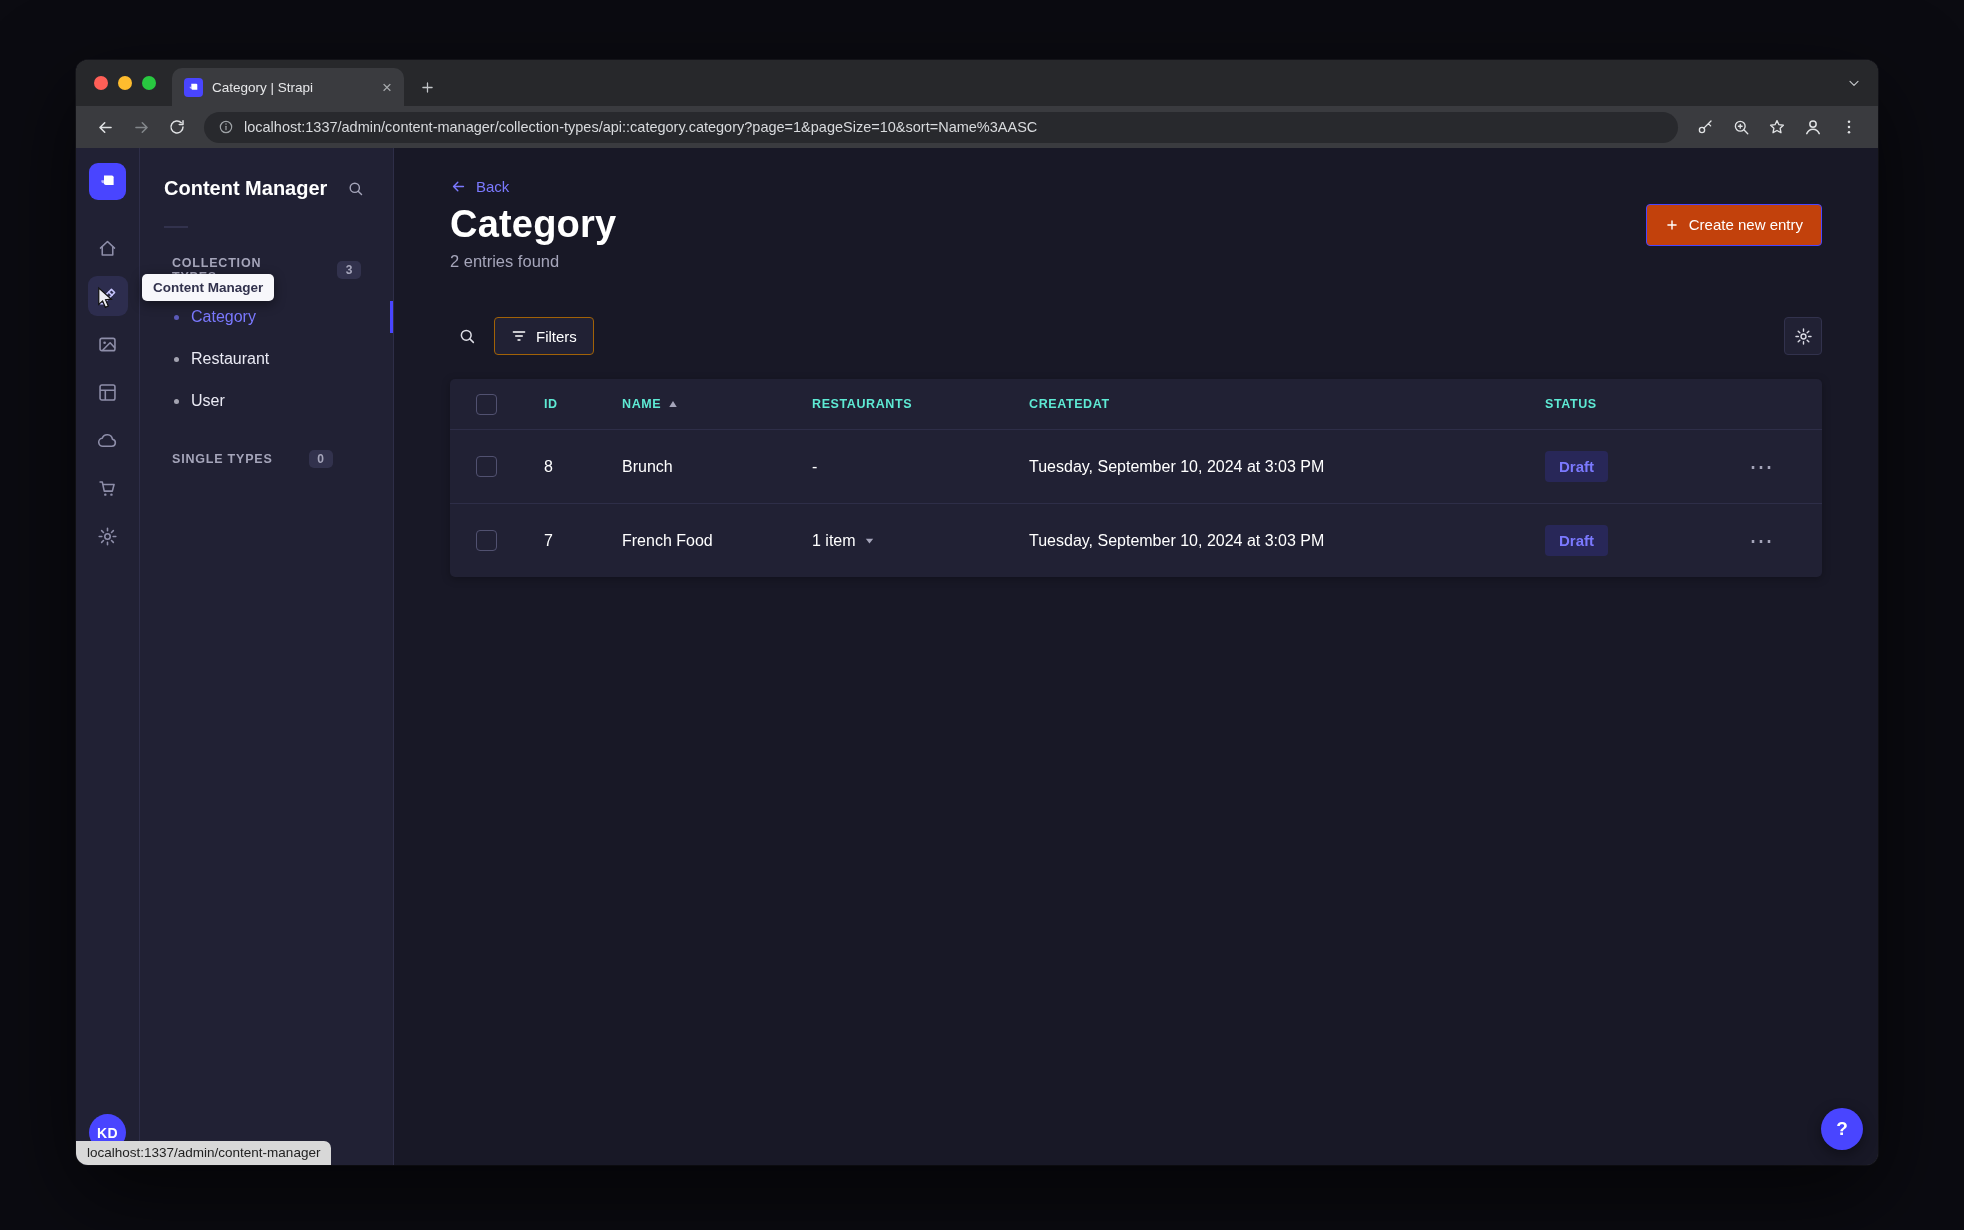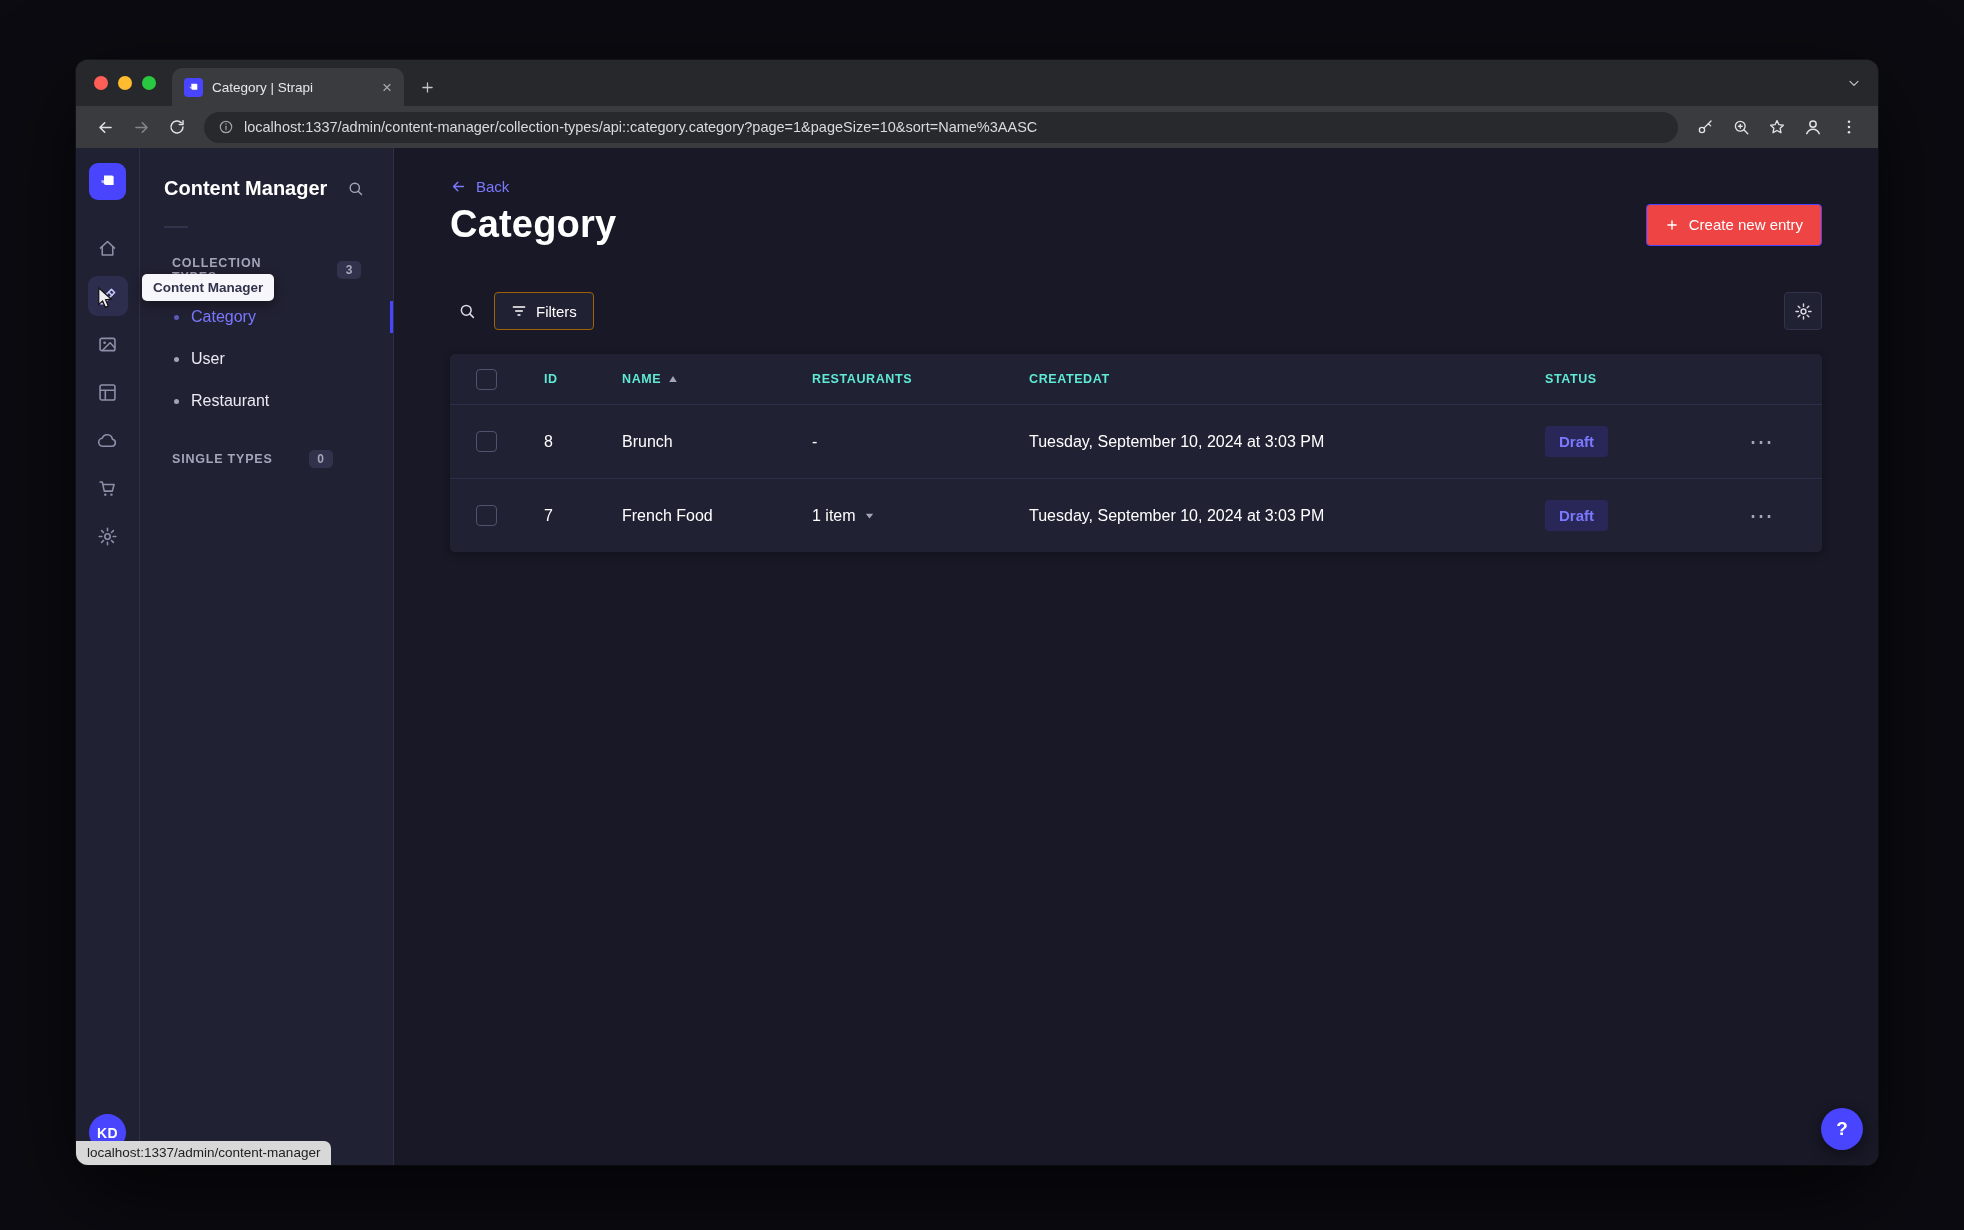--- a/index.html
+++ b/index.html
@@ -59,21 +59,21 @@
   .sb-badge { min-width:24px; text-align:center; background:#32324d; color:#a5a5ba; font-size:12px; font-weight:600; padding:2px 6px; border-radius:5px; }
   .sb-item { position:relative; display:flex; align-items:center; gap:12px; padding:12px 24px 12px 34px; font-size:16px; color:#eaeaf4; }
   .sb-dot { width:5px; height:5px; border-radius:50%; background:currentColor; opacity:.65; flex:none; }
   .sb-item.active { color:#7b79ff; }
   .sb-item.active::after { content:""; position:absolute; right:0; top:5px; bottom:5px; width:3px; background:#4945ff; }
 
   .main { flex:1; min-width:0; padding:30px 56px 0; display:flex; flex-direction:column; }
   .back-link { display:inline-flex; align-items:center; gap:9px; color:#7b79ff; font-size:15px; width:max-content; }
   .title-row { display:flex; align-items:center; justify-content:space-between; margin-top:8px; }
   .page-title { margin:0; font-size:38px; font-weight:700; color:#fff; letter-spacing:.2px; }
-  .btn-create { display:flex; align-items:center; gap:10px; background:#ef4444; border:1px solid #4945ff; color:#fff; font-size:15px; font-weight:500; padding:0 18px; height:42px; border-radius:4px; }
+  .btn-create { display:flex; align-items:center; gap:10px; background:#c2410c; border:1px solid #4945ff; color:#fff; font-size:15px; font-weight:500; padding:0 18px; height:42px; border-radius:4px; }
   .subtitle { margin-top:6px; font-size:16.5px; color:#a5a5ba; }
 
   .list-toolbar { display:flex; align-items:center; margin-top:46px; }
   .lt-search { width:34px; height:34px; display:flex; align-items:center; justify-content:center; color:#dcdce4; }
   .btn-filters { display:flex; align-items:center; gap:9px; margin-left:10px; height:38px; padding:0 16px; background:#212134; border:1px solid #a16207; border-radius:4px; color:#fff; font-size:15px; font-weight:500; }
   .lt-spacer { flex:1; }
   .btn-gear { width:38px; height:38px; display:flex; align-items:center; justify-content:center; background:#212134; border:1px solid #32324d; border-radius:4px; color:#d9d9e3; }
 
   .table-card { margin-top:24px; background:#212134; border-radius:5px; box-shadow:0 2px 8px rgba(0,0,0,.28); }
   .trow { display:grid; grid-template-columns:76px 78px 190px 217px 534px 200px 1fr; align-items:center; }
@@ -276,25 +276,25 @@
       <div class="sb-sechead">
         <span class="sb-seclabel">COLLECTION TYPES</span>
         <span class="sb-badge">3</span>
       </div>
       <div class="sb-item active">
         <span class="sb-dot"></span>
         <span>Category</span>
       </div>
       <div class="sb-item">
         <span class="sb-dot"></span>
-        <span>User</span>
+        <span>Restaurant</span>
       </div>
       <div class="sb-item">
         <span class="sb-dot"></span>
-        <span>Restaurant</span>
+        <span>User</span>
       </div>
 
       <div class="sb-sechead">
         <span class="sb-seclabel">SINGLE TYPES</span>
         <span class="sb-badge">0</span>
       </div>
     </div>
 
     <div class="main">
       <div class="back-link">
@@ -310,20 +310,21 @@
         <h1 class="page-title">Category</h1>
         <button class="btn-create">
           <span>
               <svg width="14" height="14" viewBox="0 0 24 24" fill="none" stroke="currentColor" stroke-width="2.4" stroke-linecap="round">
                 <path d="M12 5v14M5 12h14"></path>
               </svg>
             </span>
           <span>Create new entry</span>
         </button>
       </div>
+      <div class="subtitle">2 entries found</div>
 
       <div class="list-toolbar">
         <div class="lt-search">
           <span>
               <svg width="18" height="18" viewBox="0 0 24 24" fill="none" stroke="currentColor" stroke-width="2" stroke-linecap="round">
                 <circle cx="11" cy="11" r="6.5"></circle>
                 <path d="M15.8 15.8L20.5 20.5"></path>
               </svg>
             </span>
         </div>

